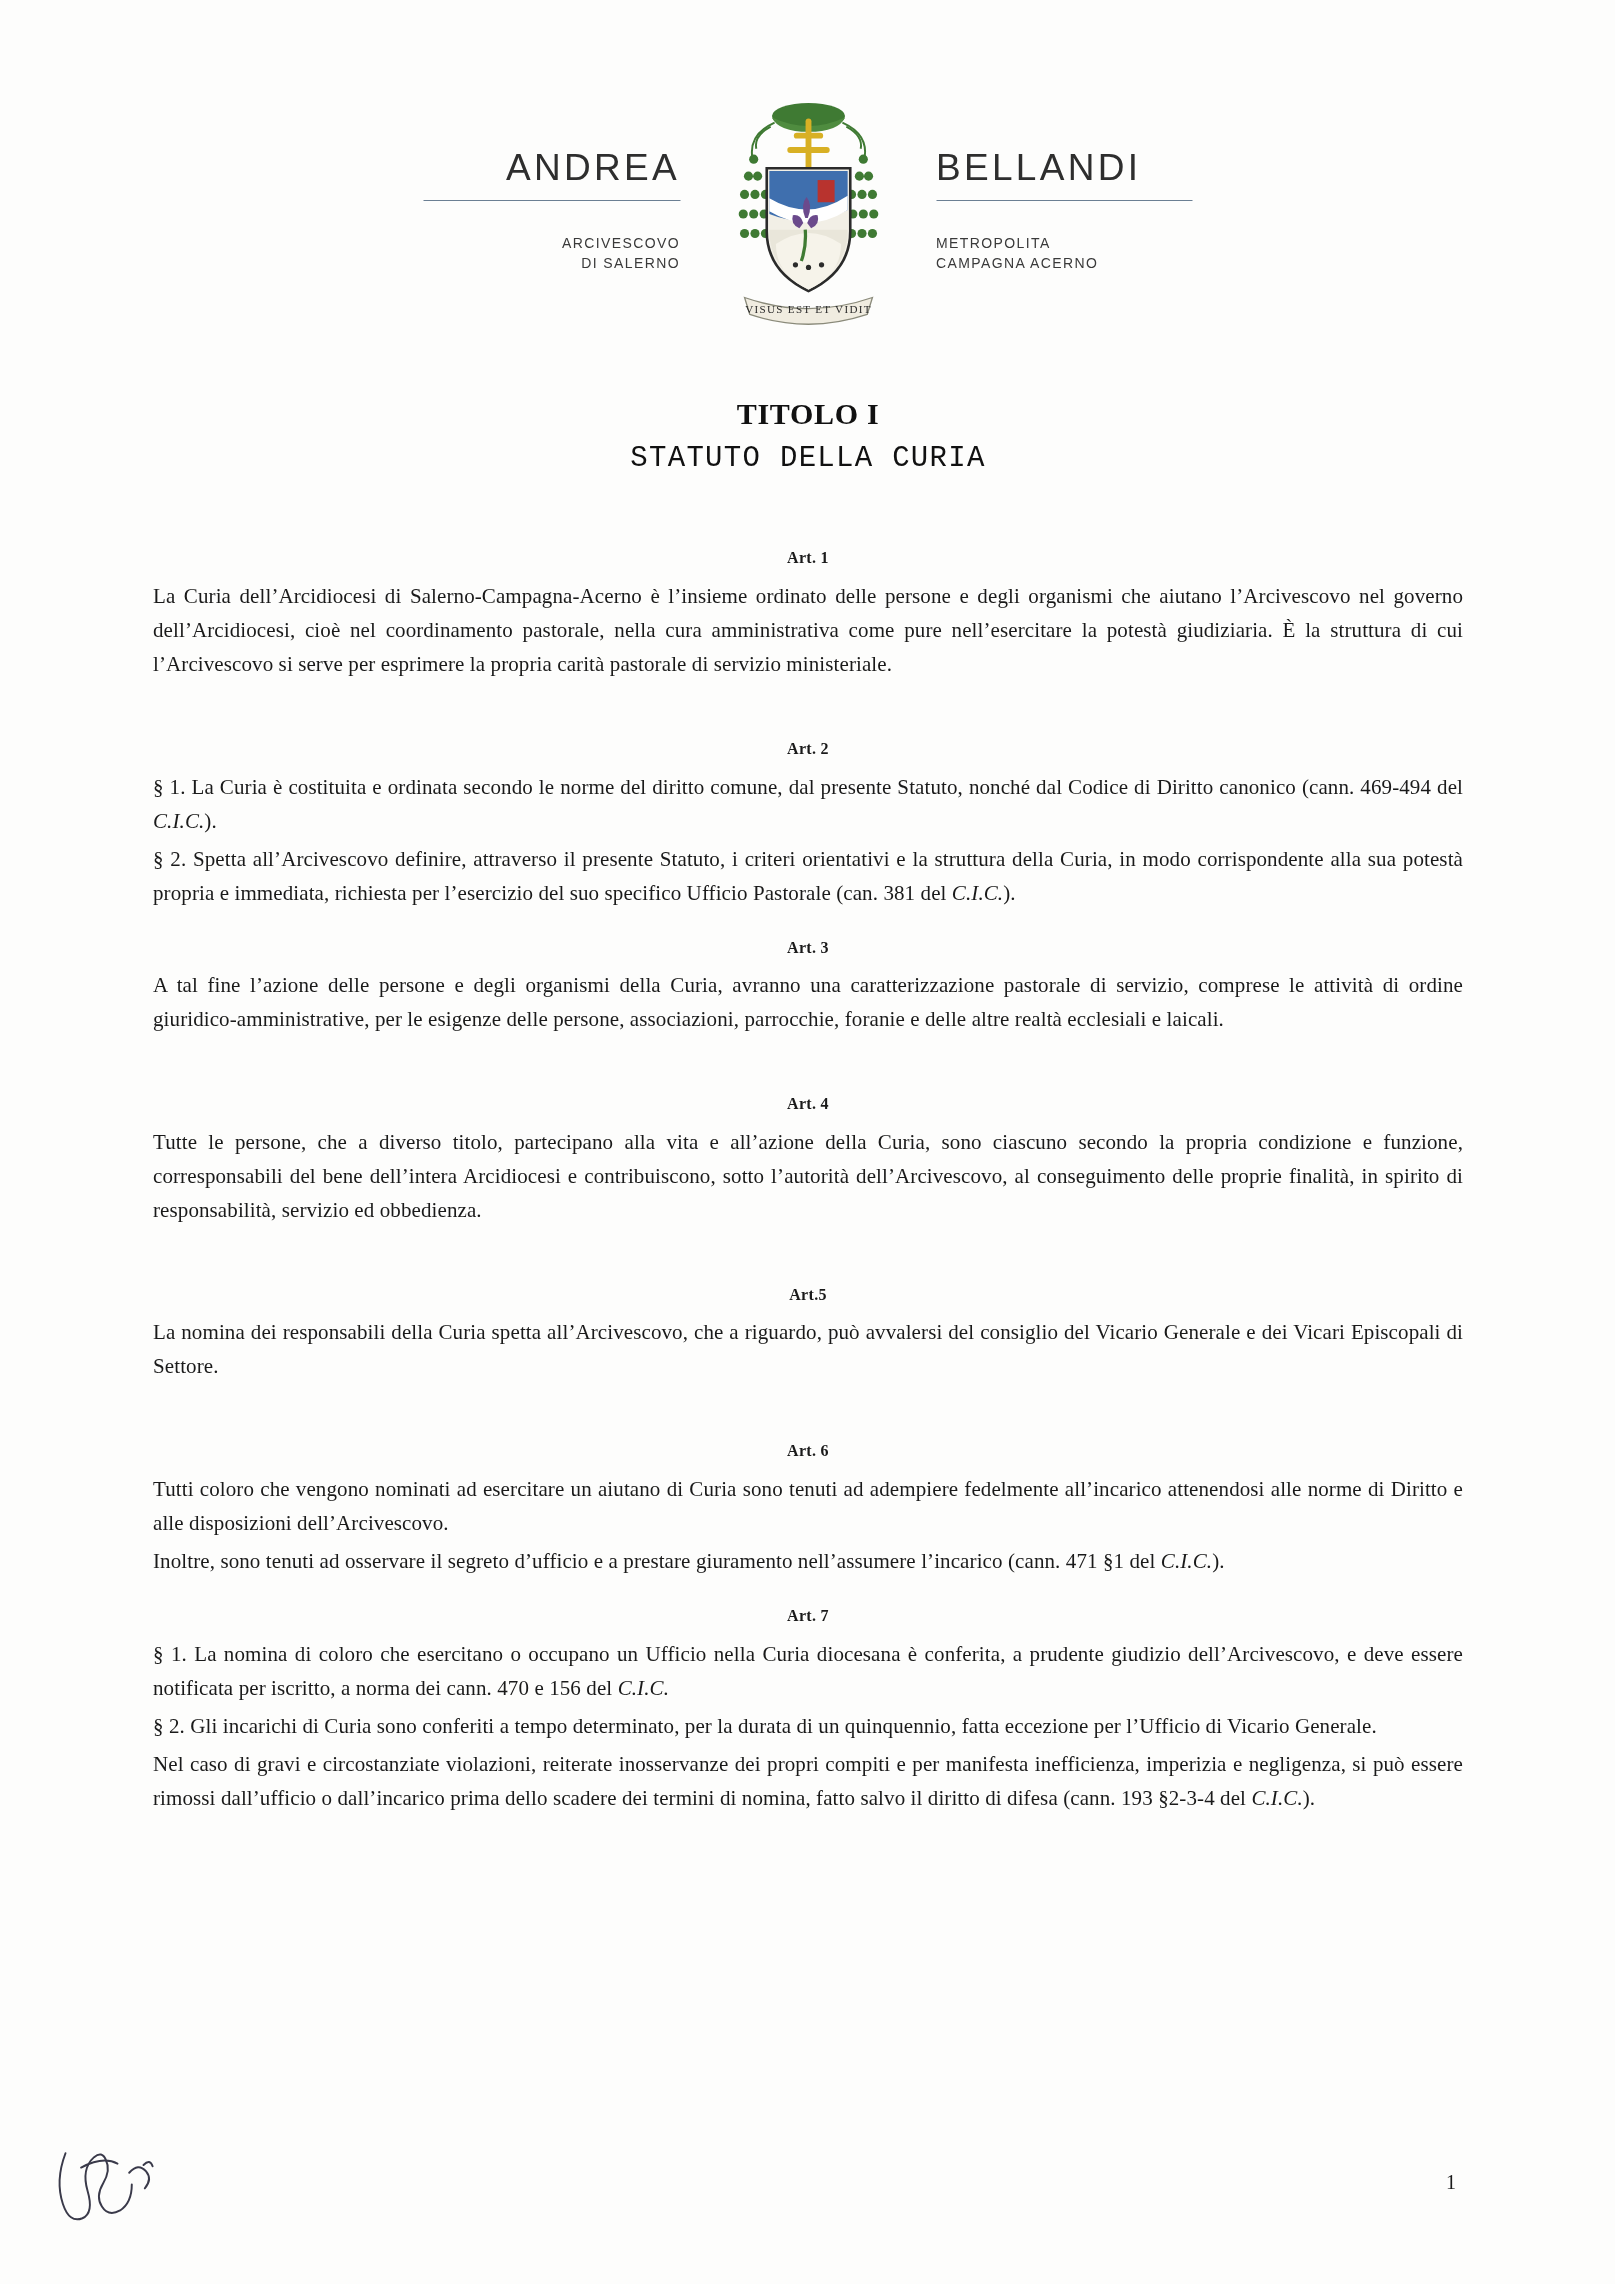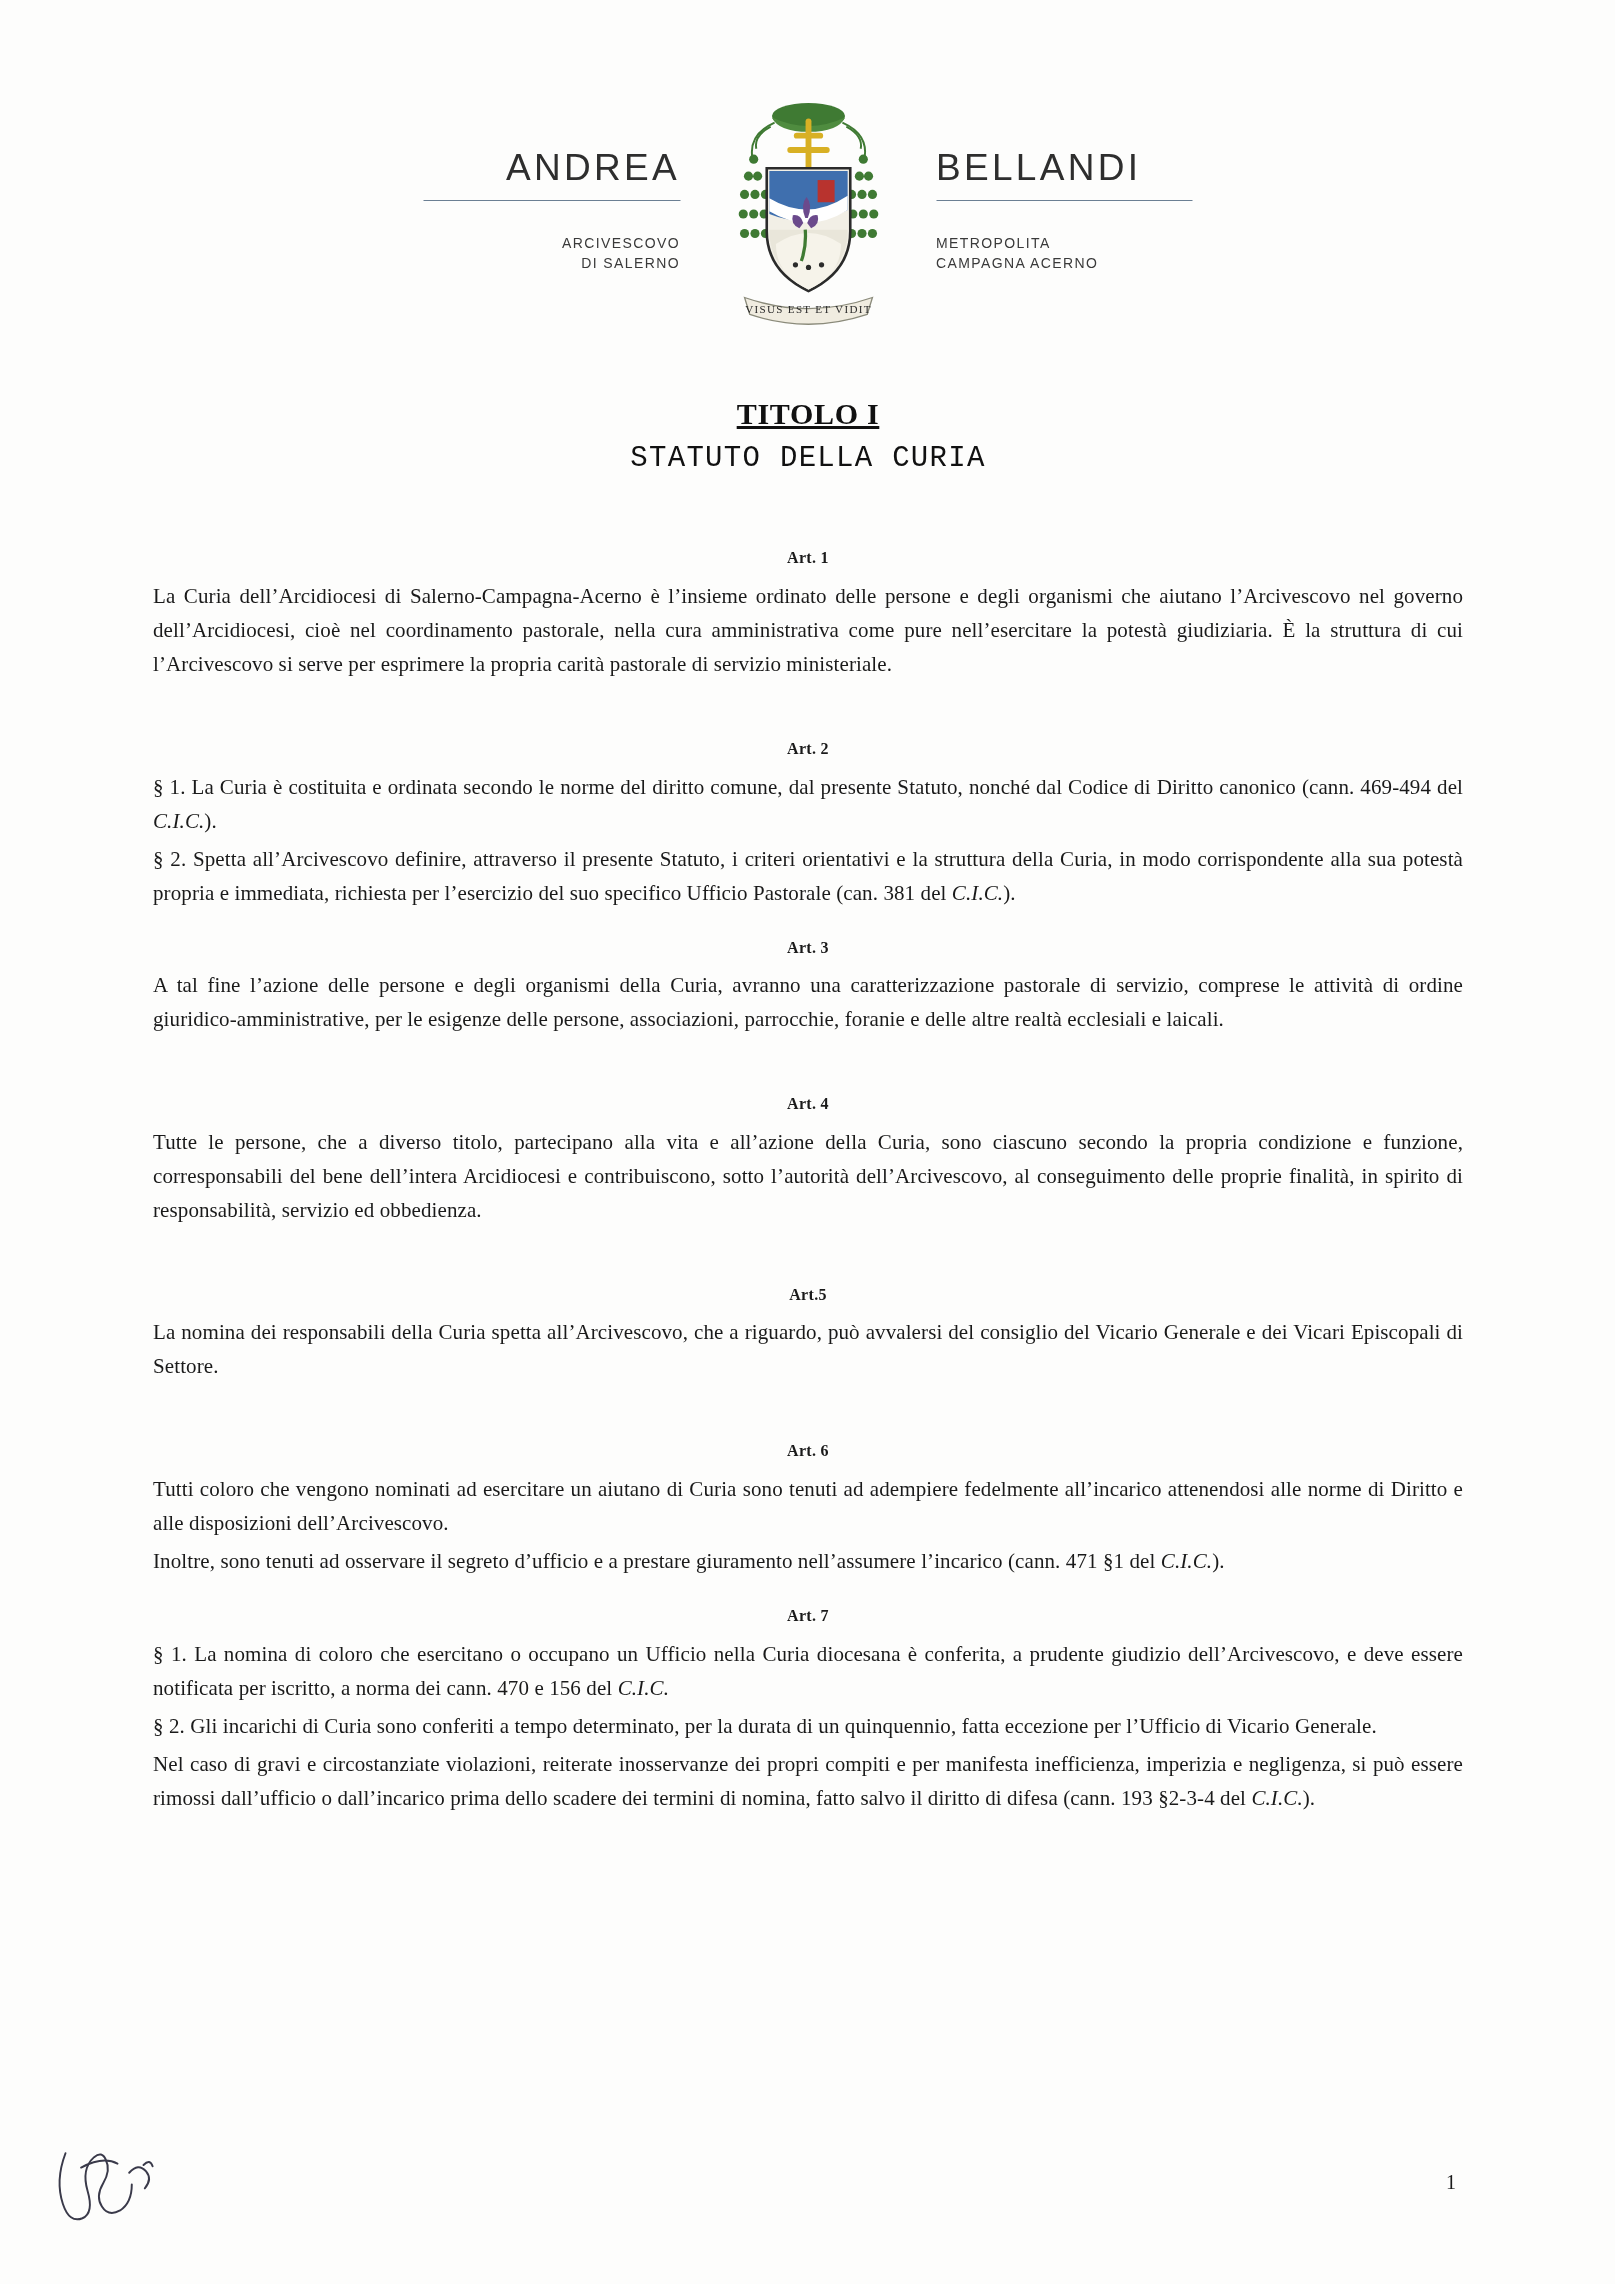--- a/index.html
+++ b/index.html
@@ -78,21 +78,20 @@
   .title-block {
     text-align: center;
     margin-top: 19.6px;
   }
   .title-1 {
     font-family: "Liberation Serif", serif;
     font-weight: bold;
     font-size: 30px;
     letter-spacing: 0.7px;
     color: #111;
-    text-decoration: underline;
   }
   .title-2 {
     font-family: Liberation Mono, monospace;
     font-size: 29px;
     letter-spacing: 1.3px;
     color: #111;
     margin-top: 11.7px;
   }
 
   

